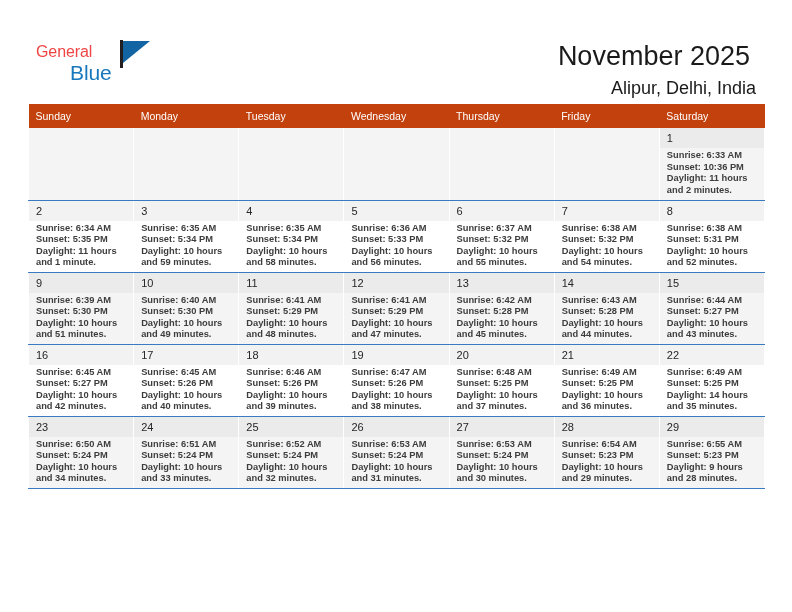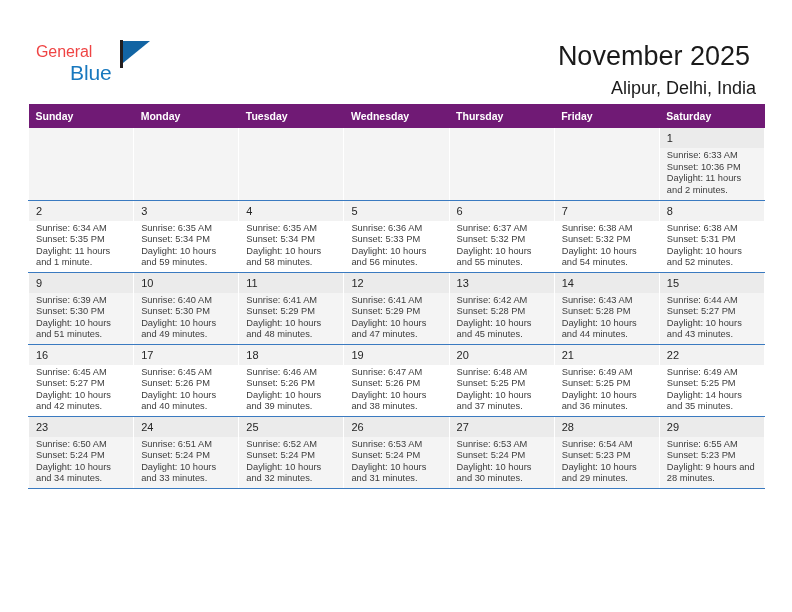--- a/index.html
+++ b/index.html
@@ -90,24 +90,24 @@
 
   
   .calendar {
     position: absolute;
     left: 28px; top: 104px;
     width: 737px;
     border-collapse: collapse;
     table-layout: fixed;
   }
   .calendar th {
-    background: #701a75;
+    background: #c2410c;
     color: #ffffff;
     font-size: 10.5px;
-    font-weight: bold;
+    font-weight: normal;
     text-align: left;
     padding: 6px 0 6px 7px;
     height: 22px;
     border: none;
   }
   .calendar td {
     vertical-align: top;
     padding: 0;
     height: 72px;
     border-left: 1px solid #ffffff;
@@ -125,20 +125,21 @@
     color: #262626;
     padding: 4px 0 3px 7px;
     line-height: 13px;
     background: #ebebeb;
   }
   tr.shade .daynum { background: #ebebeb; }
   tr.plain .daynum { background: #f2f2f2; }
 
   .lines {
     padding: 2px 5px 0 7px;
+    font-weight: bold;
   }
   .lines div {
     font-size: 9.3px;
     color: #3d3d3d;
     line-height: 11.6px;
     white-space: nowrap;
     overflow: hidden;
   }
   .lines div.wrap { white-space: normal; }
 </style>

